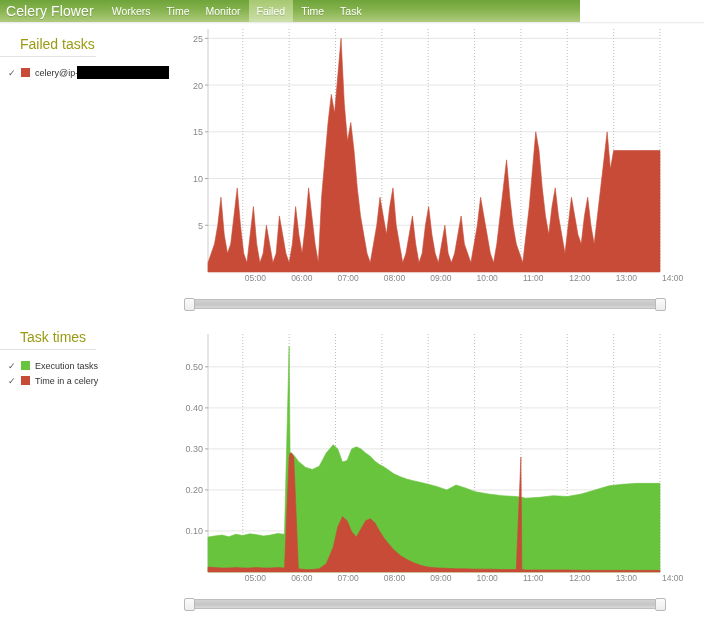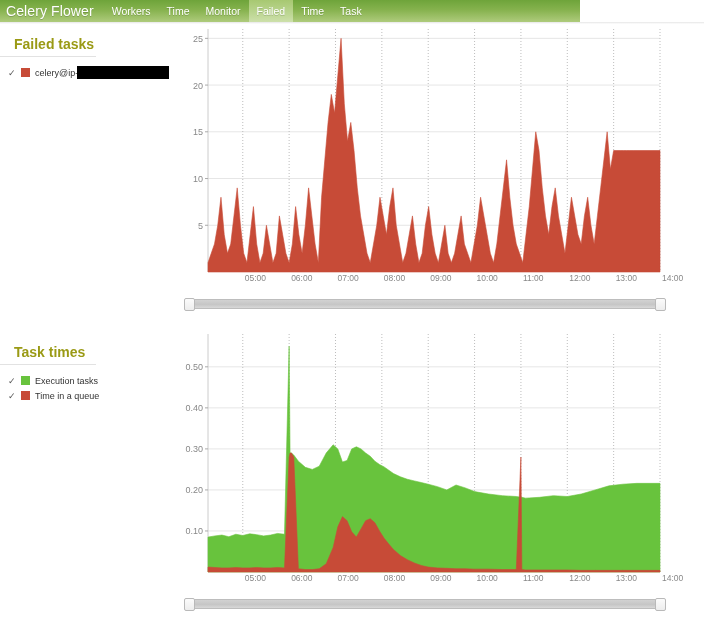--- a/index.html
+++ b/index.html
@@ -57,23 +57,23 @@
 
   .panel { position: relative; }
 
   .side {
     position: absolute;
     left: 0;
     width: 178px;
   }
   .side h3 {
     margin: 0;
-    padding: 0 0 4px 14px;
+    padding: 0 0 4px 20px;
     font-size: 14px;
-    font-weight: bold;
+    font-weight: normal;
     color: #9a9a15;
     border-bottom: 1px solid #e2e2e2;
     width: 96px;
   }
   .legend { margin: 9px 0 0 8px; }
   .legend-row {
     display: flex;
     align-items: center;
     height: 13px;
     margin-bottom: 2px;
@@ -215,32 +215,32 @@
         </svg>
       <div class="slider">
         <div class="slider-track"></div>
         <div class="slider-handle left"></div>
         <div class="slider-handle right"></div>
       </div>
     </div>
   </div>
 
   <div class="panel" style="height:300px;">
-    <div class="side" style="top:18px;">
+    <div class="side" style="top:3px;">
       <h3>Task times</h3>
       <div class="legend" id="legend-1">
           <div class="legend-row">
             <span class="legend-check">✓</span>
             <span class="legend-swatch" style="background: rgb(104, 195, 61);"></span>
             <span class="legend-label">Execution tasks</span>
           </div>
           <div class="legend-row">
             <span class="legend-check">✓</span>
             <span class="legend-swatch" style="background: rgb(199, 75, 55);"></span>
-            <span class="legend-label">Time in a queue</span>
+            <span class="legend-label">Time in a celery</span>
           </div>
         </div>
     </div>
     <div class="chart-wrap" style="top:0px;">
       <svg class="chart-svg" id="chart-1" width="512" height="268" viewBox="0 0 512 268">
           <rect x="30" y="8" width="452" height="238" fill="#ffffff"></rect>
           <line x1="30" y1="204.9655172413793" x2="482" y2="204.9655172413793" stroke="#e6e6e6" stroke-width="1"></line>
           <line x1="30" y1="163.9310344827586" x2="482" y2="163.9310344827586" stroke="#e6e6e6" stroke-width="1"></line>
           <line x1="30" y1="122.89655172413792" x2="482" y2="122.89655172413792" stroke="#e6e6e6" stroke-width="1"></line>
           <line x1="30" y1="81.86206896551724" x2="482" y2="81.86206896551724" stroke="#e6e6e6" stroke-width="1"></line>

